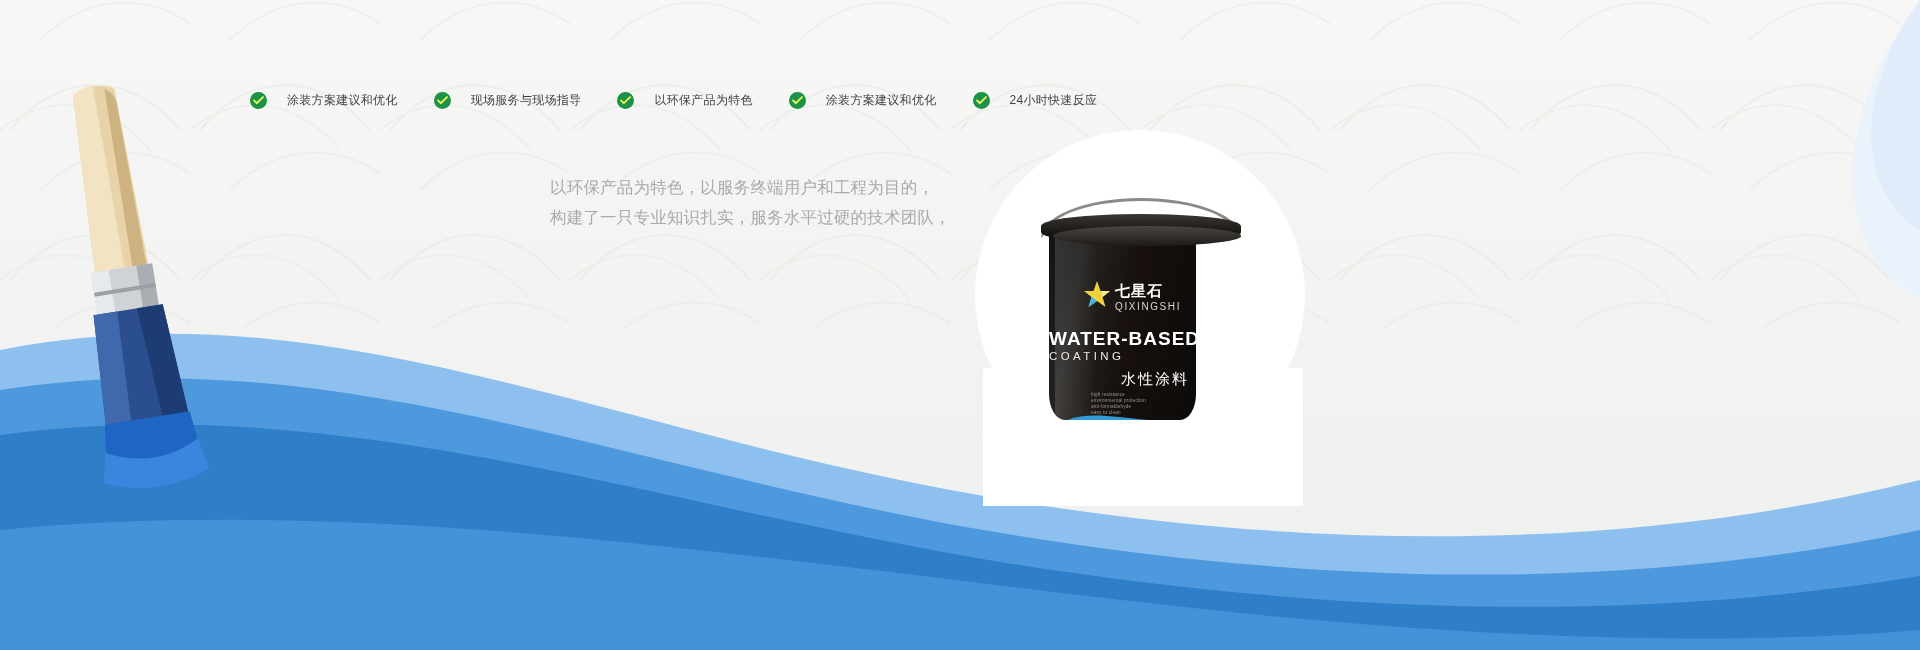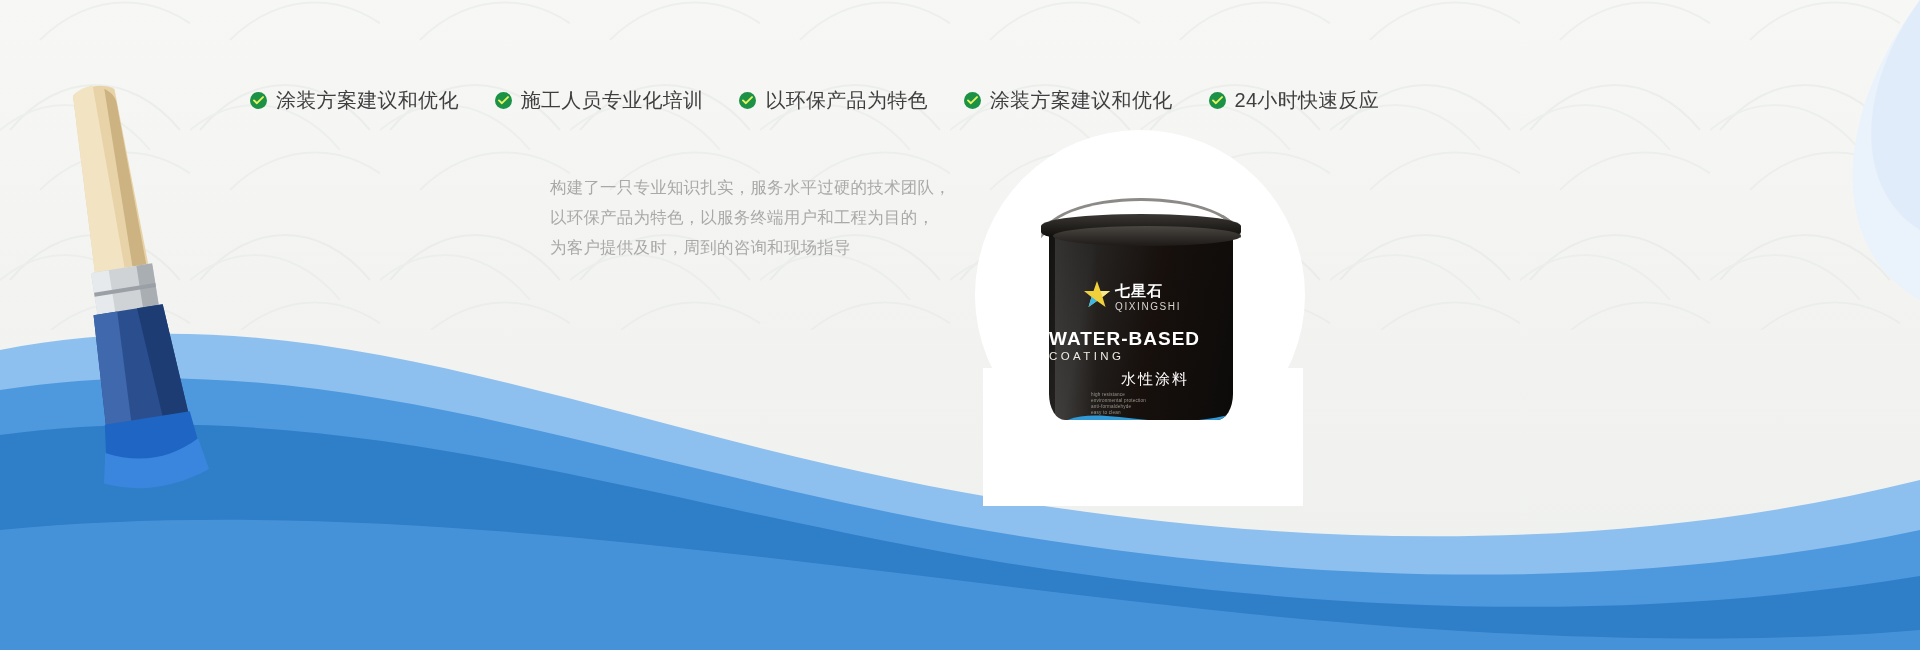--- a/index.html
+++ b/index.html
@@ -40,22 +40,22 @@
   }
   .bullet { display:flex; align-items:center; margin-right:36px; }
   .bullet:last-child { margin-right:0; }
   .check {
     width:17px; height:17px; border-radius:50%;
     background:#1b9245; position:relative; flex:0 0 auto;
     margin-right:9px;
   }
   .check svg { position:absolute; left:3px; top:4px; }
   .bullet-label {
-    font-size:20px; color:#3f3f3f; letter-spacing:.3px;
-    white-space:nowrap; line-height:1;
+    font-size:12px; color:#3f3f3f; letter-spacing:.3px;
+    white-space:nowrap; line-height:1;margin-left:11px;
   }
 
   
   .headline {
     position:absolute; left:248px; top:148px;
     font-size:102px; line-height:1;
     font-weight:bold; color:#0e8145;
     letter-spacing:2px;
     white-space:nowrap;
   }
@@ -85,21 +85,21 @@
   }
   .product-base {
     position:absolute; left:8px; top:238px; width:320px; height:138px;
     background:#ffffff;
   }
 
   .bucket { position:absolute; left:60px; top:66px; width:212px; height:240px; }
 
   
   .bucket-body {
-    position:absolute; left:14px; top:28px; width:184px; height:196px;
+    position:absolute; left:14px; top:28px; width:147px; height:196px;
     background:linear-gradient(100deg,#111110 0%,#262422 22%,#17100d 55%,#0c0b0a 100%);
     border-radius:8px 8px 16px 16px/8px 8px 26px 26px;
     overflow:hidden;
   }
   .bucket-sheen {
     position:absolute; left:6px; top:0; width:42px; height:100%;
     background:linear-gradient(90deg,rgba(255,255,255,.13),rgba(255,255,255,0));
   }
   
   .bucket-lid {
@@ -211,21 +211,21 @@
           </svg>
       </span>
       <span class="bullet-label">涂装方案建议和优化</span>
     </div>
     <div class="bullet">
       <span class="check">
         <svg width="11" height="9" viewBox="0 0 11 9">
             <path d="M1 4.4 L3.9 7.2 L10 1.1" fill="none" stroke="#e9f35f" stroke-width="1.9" stroke-linecap="round" stroke-linejoin="round"></path>
           </svg>
       </span>
-      <span class="bullet-label">施工人员专业化培训</span>
+      <span class="bullet-label">现场服务与现场指导</span>
     </div>
     <div class="bullet">
       <span class="check">
         <svg width="11" height="9" viewBox="0 0 11 9">
             <path d="M1 4.4 L3.9 7.2 L10 1.1" fill="none" stroke="#e9f35f" stroke-width="1.9" stroke-linecap="round" stroke-linejoin="round"></path>
           </svg>
       </span>
       <span class="bullet-label">以环保产品为特色</span>
     </div>
     <div class="bullet">
@@ -241,23 +241,22 @@
         <svg width="11" height="9" viewBox="0 0 11 9">
             <path d="M1 4.4 L3.9 7.2 L10 1.1" fill="none" stroke="#e9f35f" stroke-width="1.9" stroke-linecap="round" stroke-linejoin="round"></path>
           </svg>
       </span>
       <span class="bullet-label">24小时快速反应</span>
     </div>
   </div>
 
 
   <div class="para">
+    <div class="para-line">以环保产品为特色，以服务终端用户和工程为目的，</div>
     <div class="para-line">构建了一只专业知识扎实，服务水平过硬的技术团队，</div>
-    <div class="para-line">以环保产品为特色，以服务终端用户和工程为目的，</div>
-    <div class="para-line">为客户提供及时，周到的咨询和现场指导</div>
   </div>
 
 
   <div class="product">
     <div class="product-disc"></div>
     <div class="product-base"></div>
 
     <div class="bucket">
       <div class="bucket-handle"></div>
       <div class="bucket-body">

